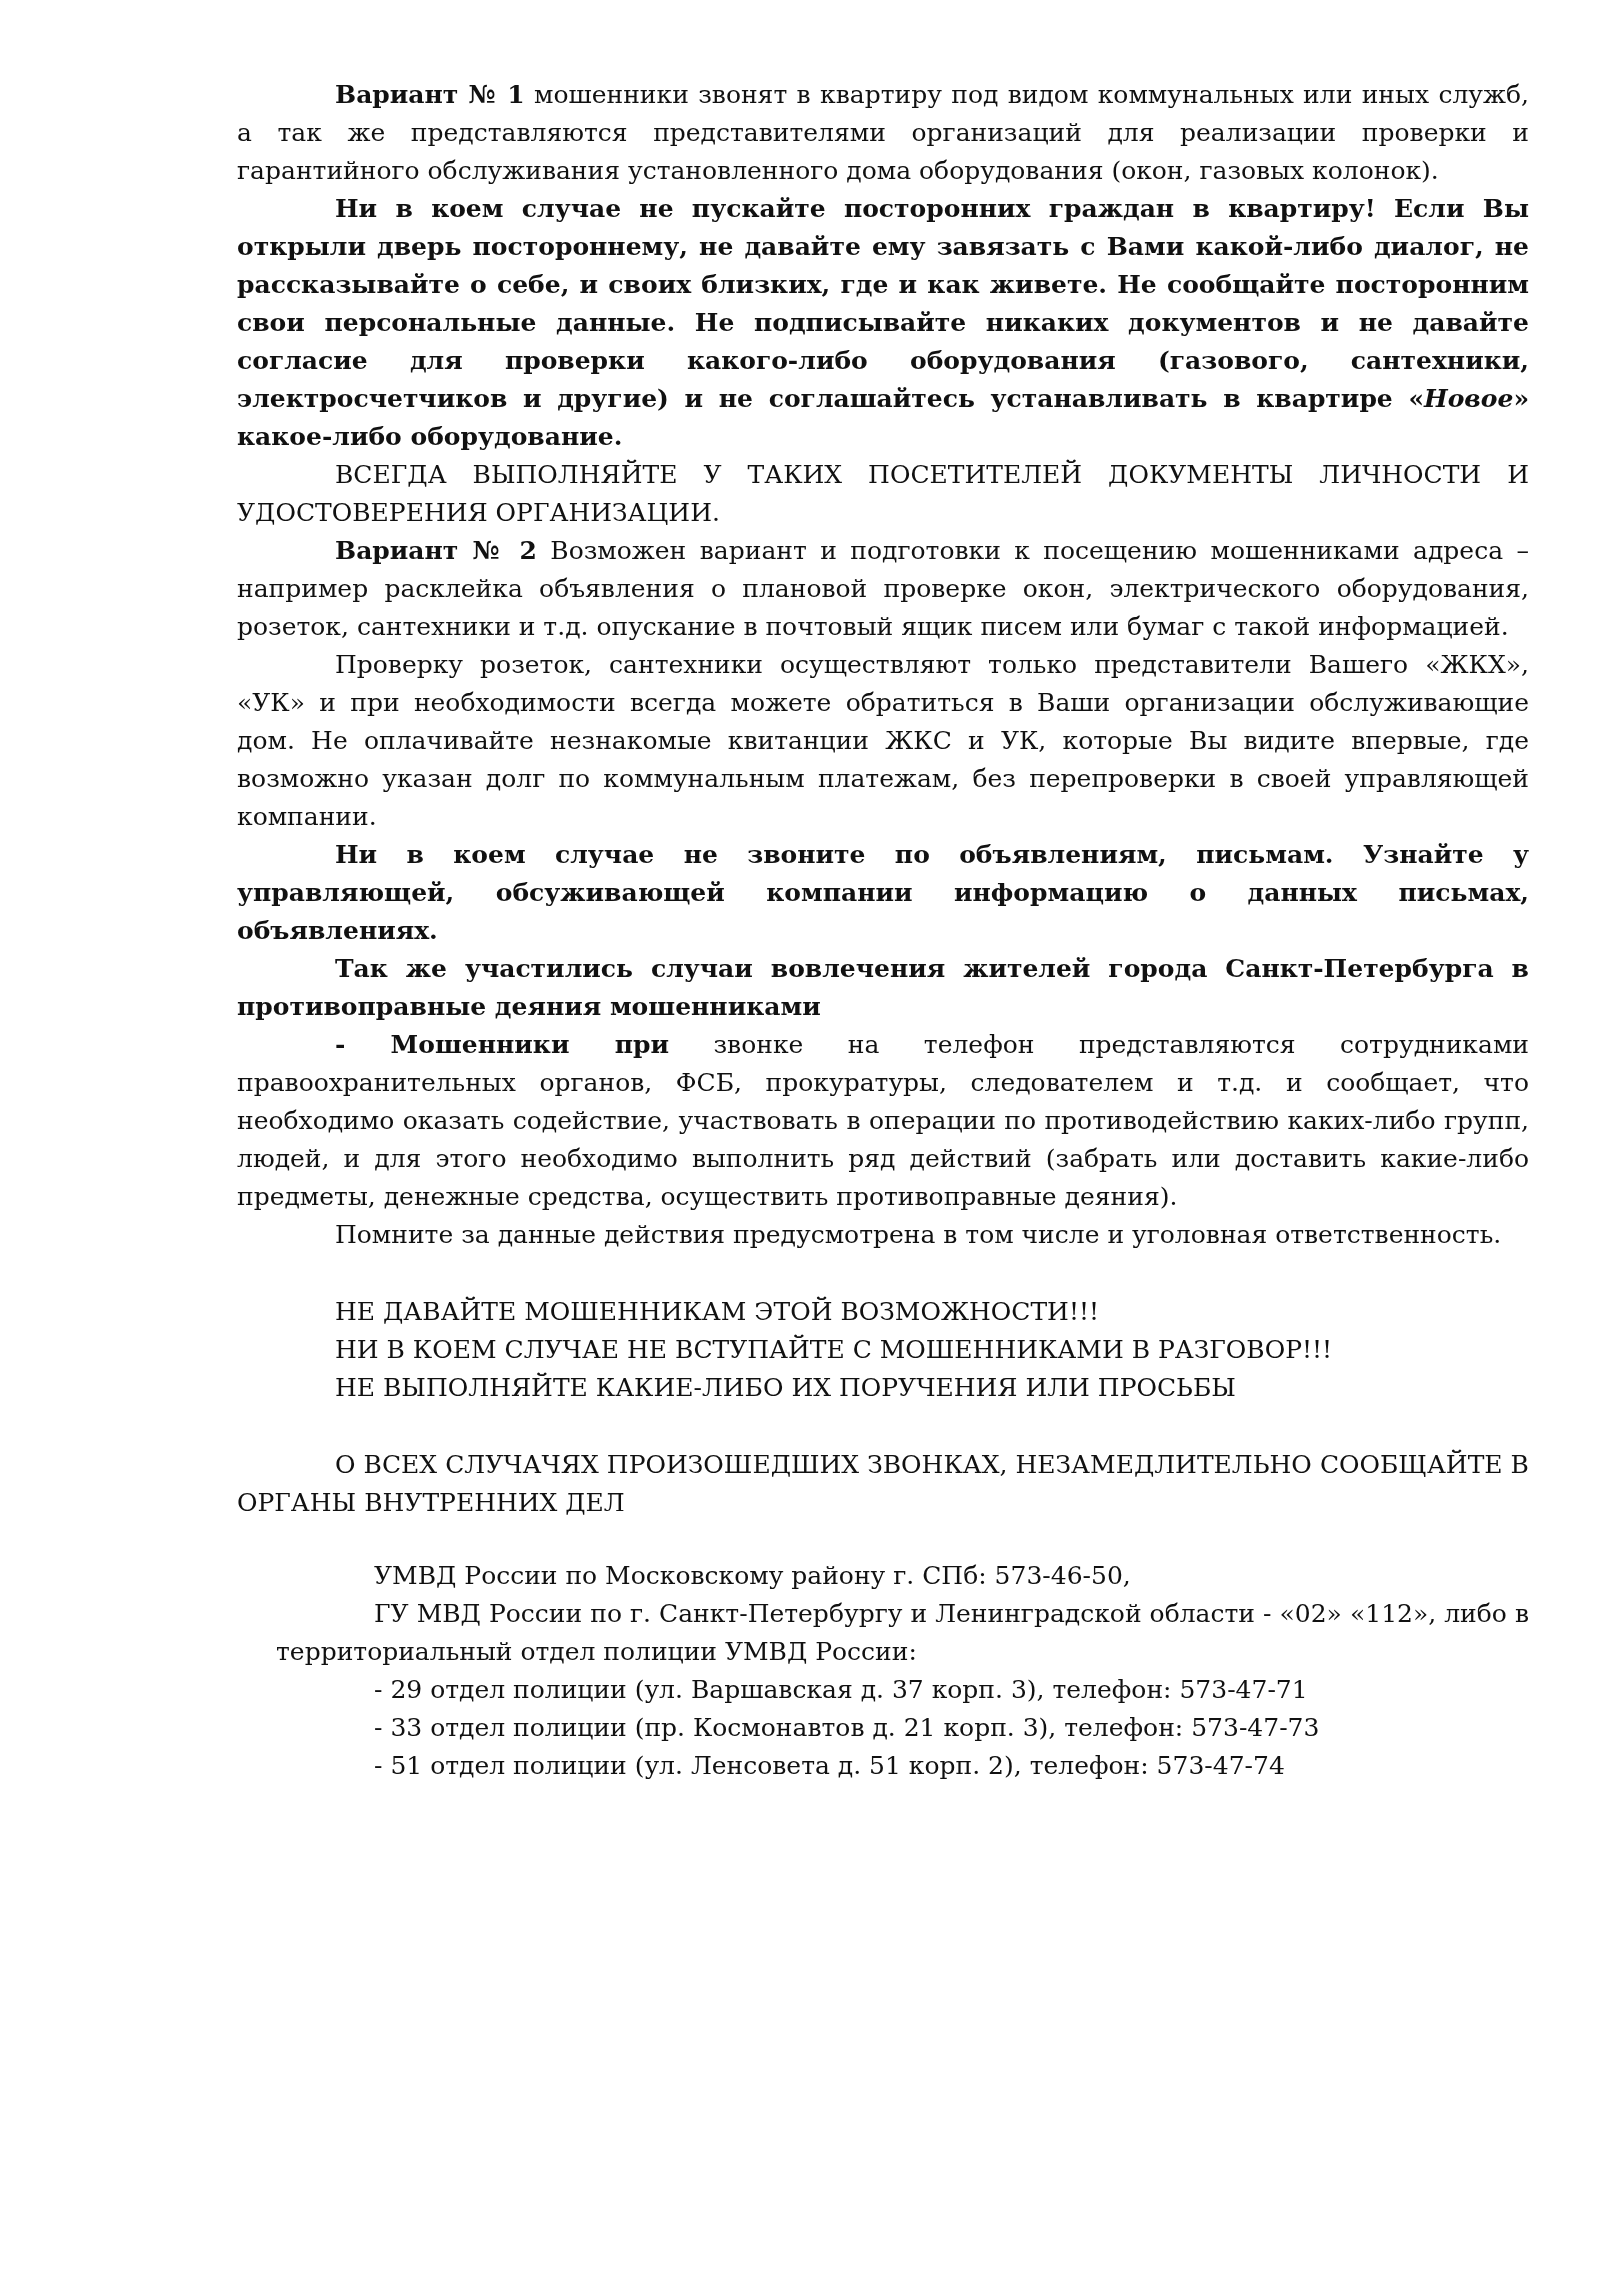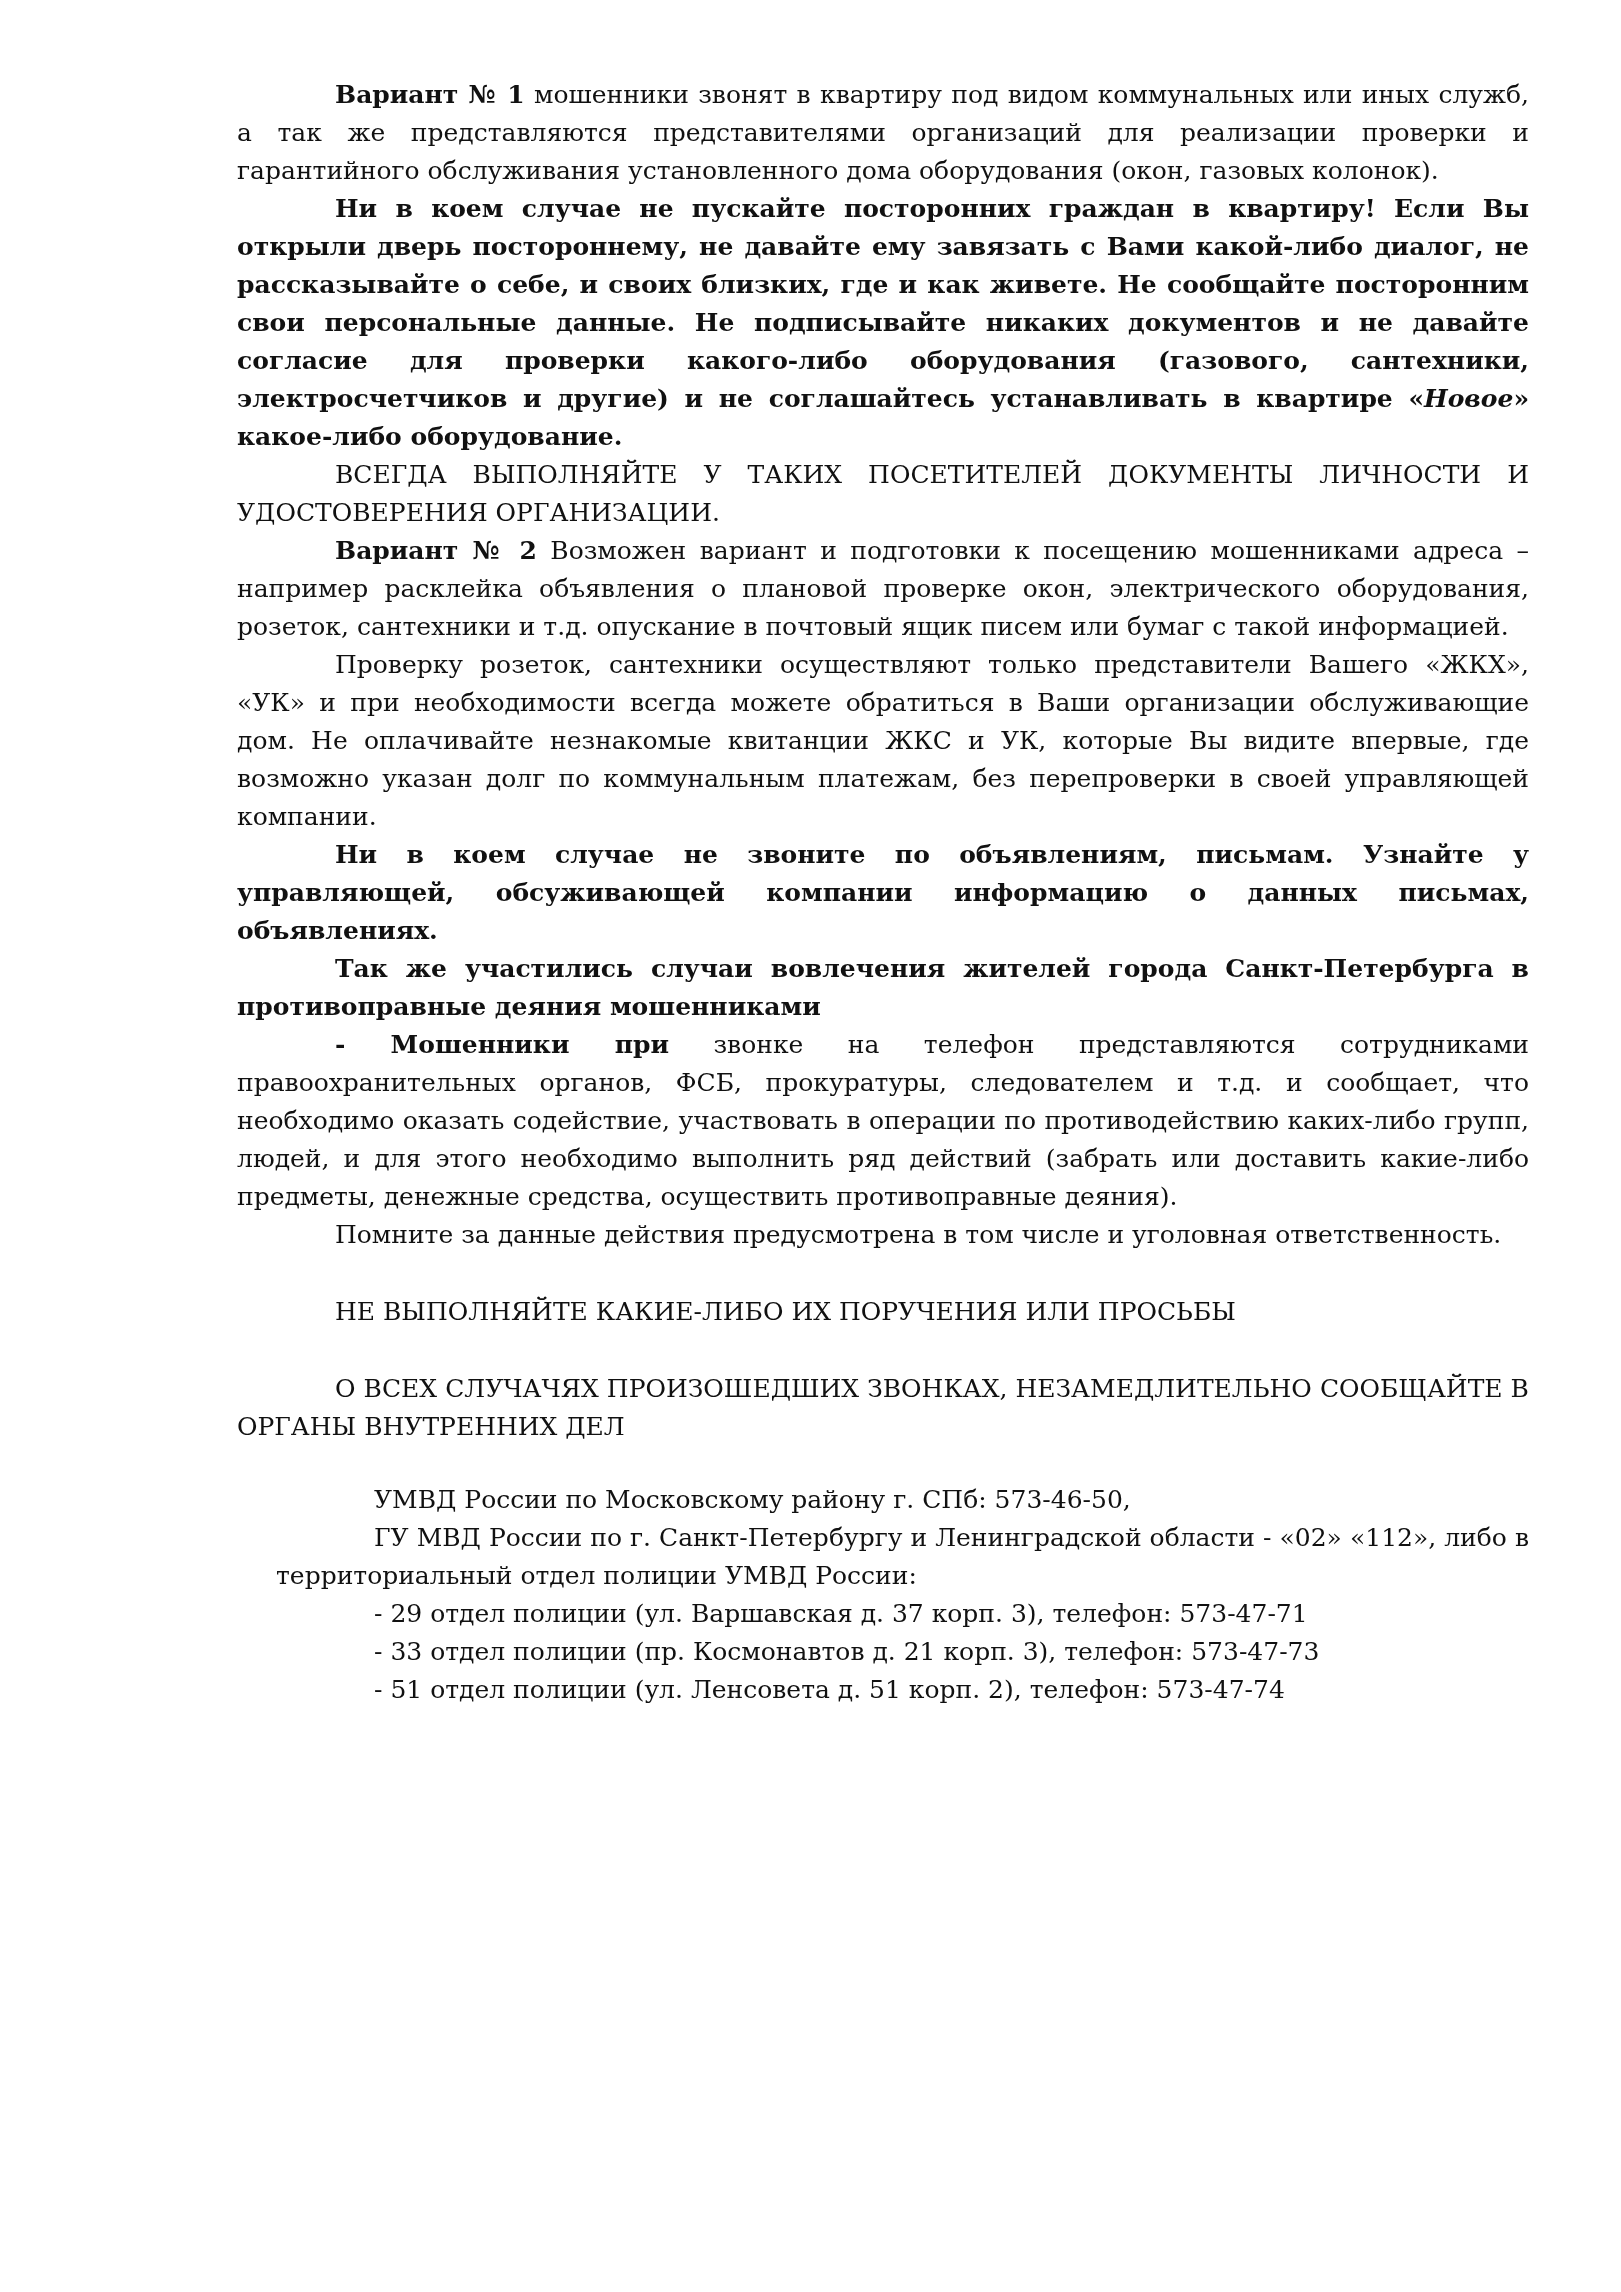--- a/index.html
+++ b/index.html
@@ -41,20 +41,22 @@
 
   <p class="bp">Так же участились случаи вовлечения жителей города Санкт-Петербурга в противоправные деяния мошенниками</p>
 
   <p><span class="b">- Мошенники при</span><span> звонке на телефон представляются сотрудниками правоохранительных органов, ФСБ, прокуратуры, следователем и т.д. и сообщает, что необходимо оказать содействие, участвовать в операции по противодействию каких-либо групп, людей, и для этого необходимо выполнить ряд действий (забрать или доставить какие-либо предметы, денежные средства, осуществить противоправные деяния).</span></p>
 
   <p>Помните за данные действия предусмотрена в том числе и уголовная ответственность.</p>
 
   <div class="gap1"></div>
 
   <div class="warn">
+    <p>НЕ ДАВАЙТЕ МОШЕННИКАМ ЭТОЙ ВОЗМОЖНОСТИ!!!</p>
+    <p>НИ В КОЕМ СЛУЧАЕ НЕ ВСТУПАЙТЕ С МОШЕННИКАМИ В РАЗГОВОР!!!</p>
     <p>НЕ ВЫПОЛНЯЙТЕ КАКИЕ-ЛИБО ИХ ПОРУЧЕНИЯ ИЛИ ПРОСЬБЫ</p>
   </div>
 
   <div class="gap2"></div>
 
   <p>О ВСЕХ СЛУЧАЧЯХ ПРОИЗОШЕДШИХ ЗВОНКАХ, НЕЗАМЕДЛИТЕЛЬНО СООБЩАЙТЕ В ОРГАНЫ ВНУТРЕННИХ ДЕЛ</p>
 
   <div class="gap3"></div>
 
   <div class="contacts">

